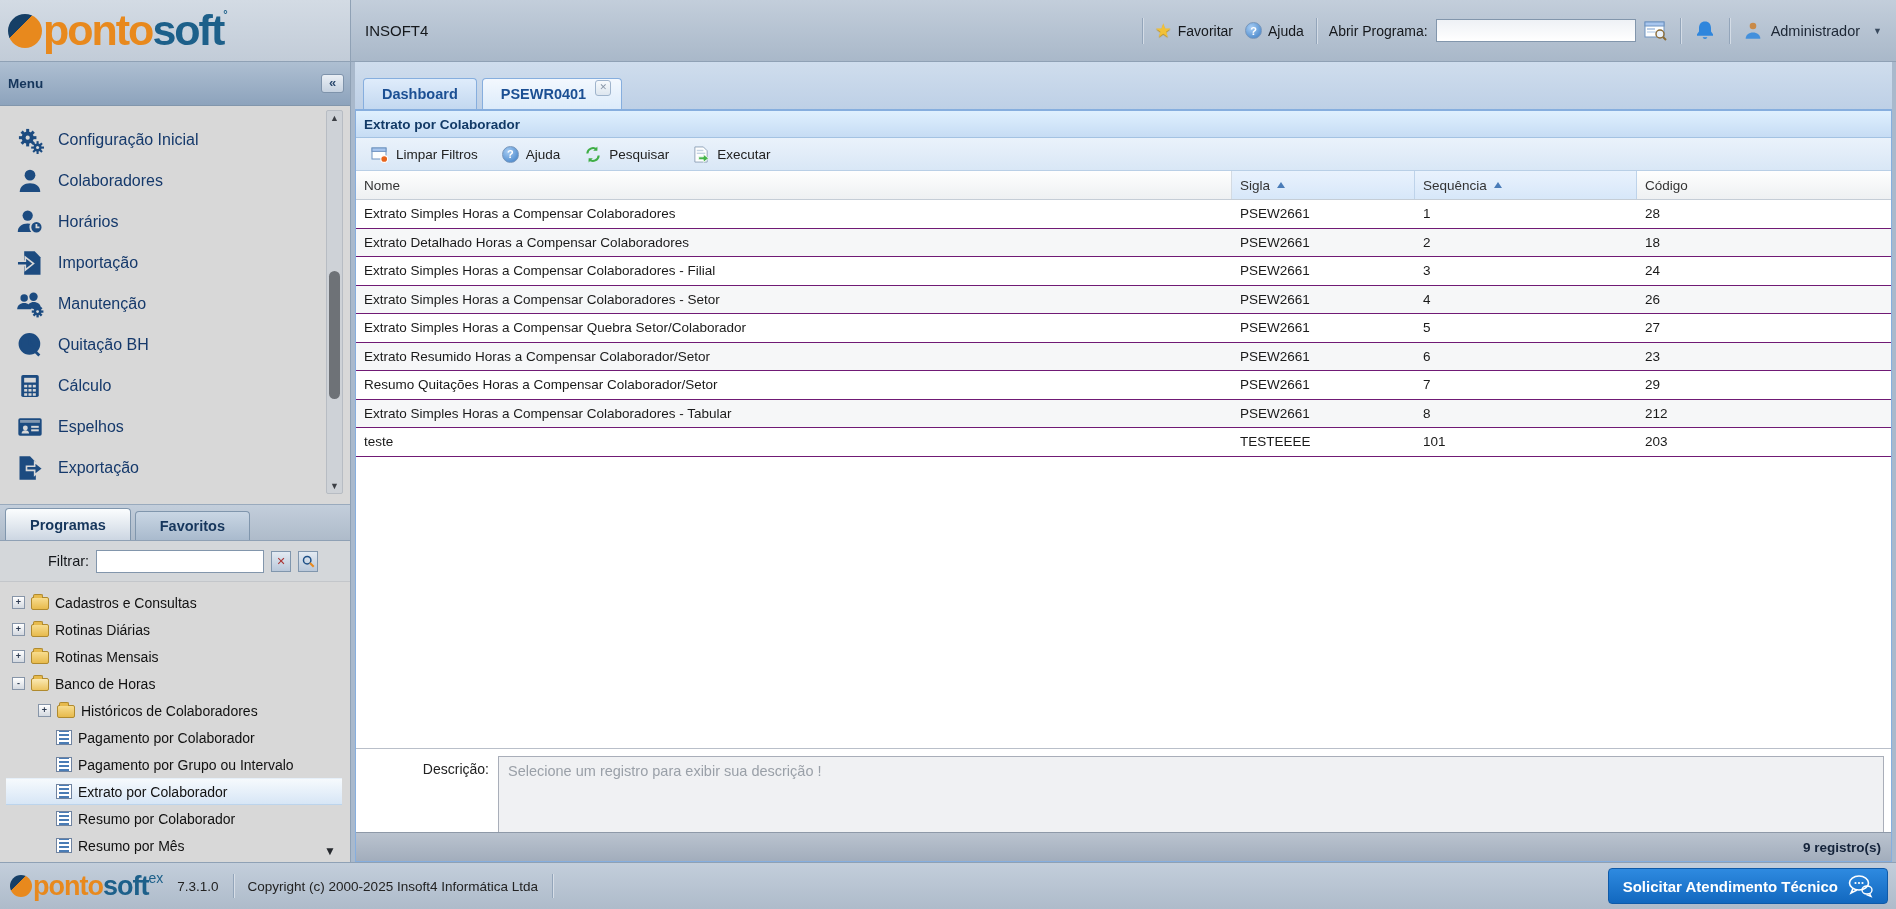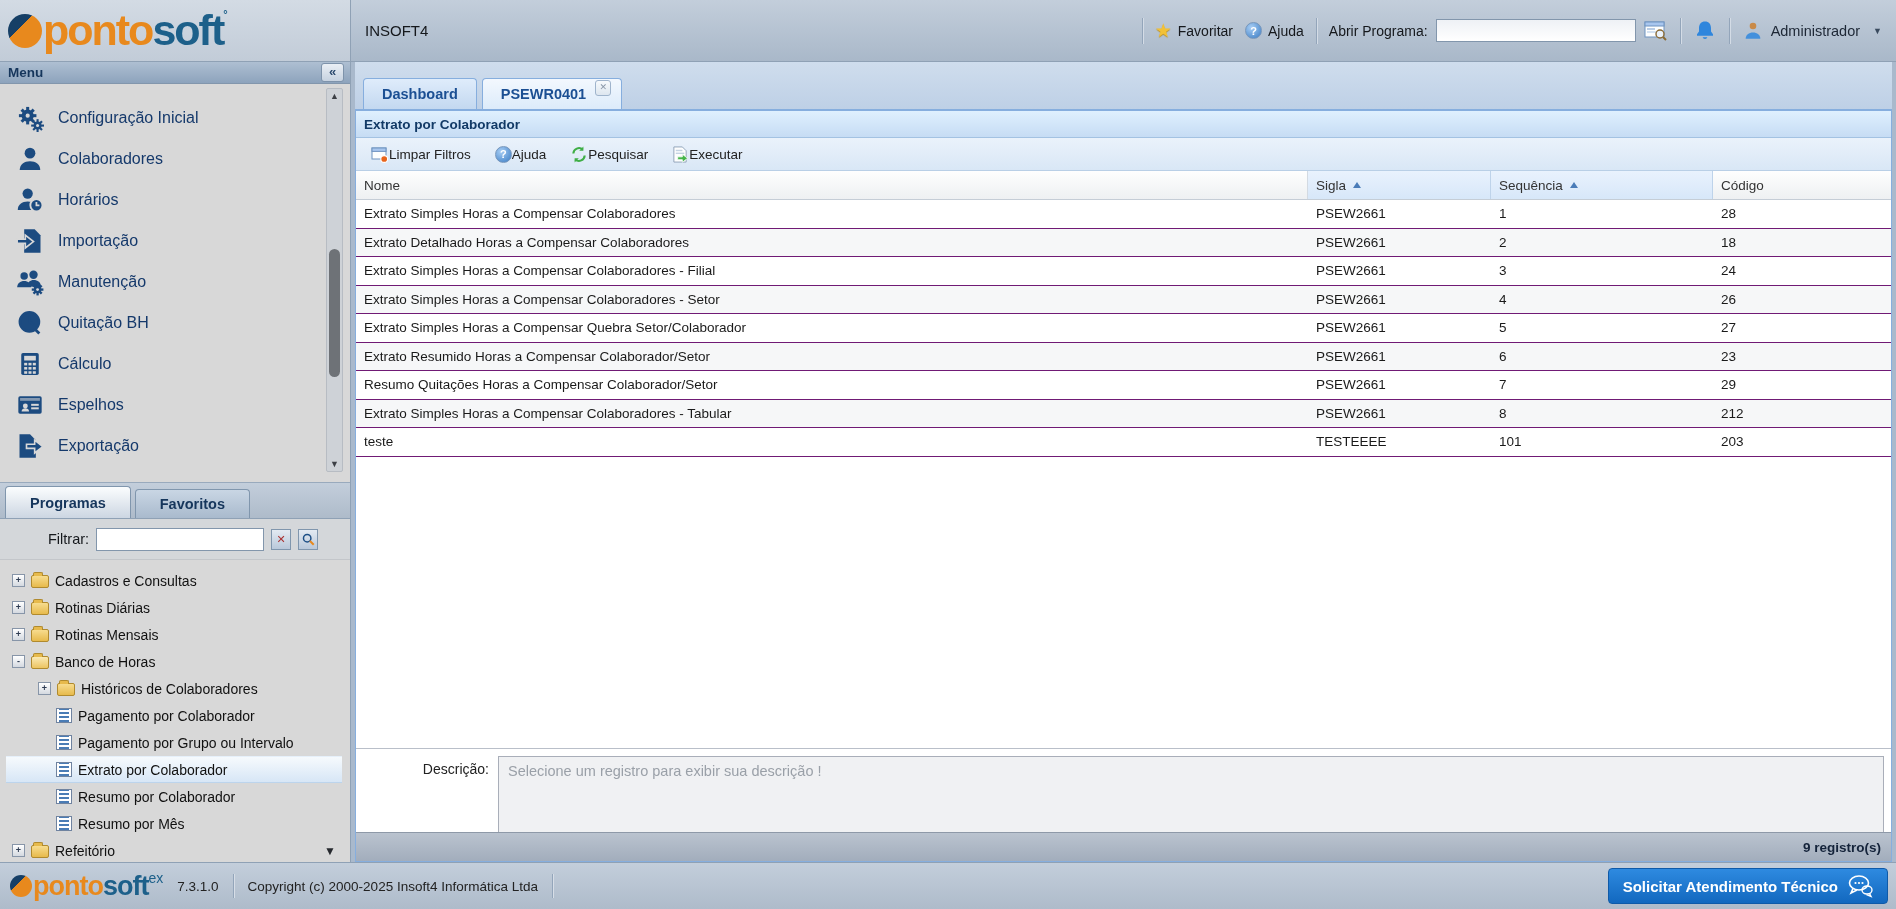--- a/index.html
+++ b/index.html
@@ -24,21 +24,21 @@
   .open-program { display:flex; align-items:center; gap:8px; }
   .open-program-label { font-size:14px; color:#15181c; }
   .open-program-input { width:200px; height:23px; border:1px solid #8296ac; background:linear-gradient(#eef1f5,#ffffff); outline:none; padding:0 4px; font-size:13px; }
   .icon-btn { display:flex; align-items:center; justify-content:center; cursor:pointer; }
   .user-chip { display:flex; align-items:center; gap:7px; font-size:14.5px; color:#1d2735; cursor:pointer; }
   .caret-down { font-size:9px; color:#394a5e; margin-left:6px; }
 
   
   .middle { display:flex; height:800px; }
   .sidebar { width:351px; background:#d8d8d8; border-right:1px solid #8fa1b5; display:flex; flex-direction:column; }
-  .menu-header { height:22px; background:linear-gradient(#aebfd2,#8da3bc); border-bottom:1px solid #8296ac; display:flex; align-items:center; padding:0 6px 0 8px; }
+  .menu-header { height:44px; background:linear-gradient(#aebfd2,#8da3bc); border-bottom:1px solid #8296ac; display:flex; align-items:center; padding:0 6px 0 8px; }
   .menu-title { font-weight:bold; color:#16365c; font-size:13.5px; }
   .collapse-btn { margin-left:auto; width:23px; height:19px; background:linear-gradient(#eaeff5,#c6d2e0); border:1px solid #7e93ab; border-radius:3px; color:#2c4a6e; font-weight:bold; text-align:center; line-height:16px; font-size:13px; cursor:pointer; }
 
   .menu-items { height:398px; position:relative; padding:13px 0 0 15px; }
   .menu-item { height:41px; display:flex; align-items:center; gap:13px; color:#15396b; font-size:16px; cursor:pointer; width:300px; }
   .menu-ico { width:30px; height:30px; display:flex; align-items:center; justify-content:center; flex:none; }
   .menu-ico svg { width:28px; height:28px; fill:#1c4b80; }
   .menu-scrollbar { position:absolute; right:7px; top:4px; bottom:10px; width:17px; background:#ced2d7; border:1px solid #b7bcc3; border-radius:2px; }
   .sb-arrow { position:absolute; left:0; width:15px; text-align:center; color:#3c3f45; font-size:9px; cursor:pointer; }
   .sb-up { top:2px; } .sb-down { bottom:2px; }
@@ -70,27 +70,27 @@
   
   .main { flex:1; background:#a9b9cc; display:flex; flex-direction:column; padding:0 4px; min-width:0; }
   .tab-strip { height:48px; background:linear-gradient(#cfdded,#bed0e6); border-bottom:1px solid #86aede; display:flex; align-items:flex-end; padding-left:8px; gap:5px; }
   .main-tab { height:31px; padding:0 18px; display:flex; align-items:center; gap:9px; border:1px solid #86aede; border-bottom:none; border-radius:4px 4px 0 0; background:linear-gradient(#dfecfb,#c3d8f0); color:#1b4f93; font-weight:bold; font-size:14.5px; cursor:pointer; }
   .main-tab.active { background:linear-gradient(#f3f8fe,#dcebfa); }
   .tab-close { width:16px; height:16px; border:1px solid #9fb4cc; border-radius:3px; background:linear-gradient(#f7fafc,#dde6ef); color:#8a97a8; font-size:9px; line-height:13px; text-align:center; margin-top:-12px; margin-right:-8px; cursor:pointer; }
 
   .panel { flex:1; border:1px solid #86aede; background:#fff; display:flex; flex-direction:column; min-height:0; }
   .panel-header { height:27px; flex:none; background:linear-gradient(#dff0fe,#c6dcf4); border-bottom:1px solid #a3c2e2; display:flex; align-items:center; padding-left:8px; font-weight:bold; color:#123a66; font-size:13.5px; }
   .toolbar { height:33px; flex:none; background:linear-gradient(#eaf2fb,#d9e7f6); border-bottom:1px solid #b9cfe6; display:flex; align-items:center; padding-left:6px; gap:6px; }
-  .tb-btn { display:flex; align-items:center; padding:3px 9px; border-radius:3px; color:#222; font-size:13.5px; cursor:pointer; }
+  .tb-btn { display:flex; align-items:center; gap:7px; padding:3px 9px; border-radius:3px; color:#222; font-size:13.5px; cursor:pointer; }
 
   .grid-header { display:flex; height:29px; flex:none; background:linear-gradient(#fefefe,#eef0f2); border-bottom:1px solid #c5cdd6; font-size:13.5px; color:#333; }
   .gh-cell { display:flex; align-items:center; padding-left:8px; border-right:1px solid #d3dae2; gap:7px; cursor:pointer; }
   .gh-cell.sorted { background:linear-gradient(#e9f2fd,#d7e7f9); border-right:1px solid #bed3ea; }
   .sort-arrow { width:0; height:0; border-left:4.5px solid transparent; border-right:4.5px solid transparent; border-bottom:6px solid #4a7cb8; }
-  .col-nome { flex:1; } .col-sigla { width:183px; flex:none; } .col-seq { width:222px; flex:none; } .col-cod { width:178px; flex:none; border-right:none; }
+  .col-nome { flex:1; } .col-sigla { width:183px; flex:none; } .col-seq { width:222px; flex:none; } .col-cod { width:254px; flex:none; border-right:none; }
 
   .grid-rows { flex:none; }
   .grid-row { display:flex; height:28.5px; border-bottom:1px solid #701a75; font-size:13.5px; color:#1a1a1a; background:#fff; cursor:pointer; }
   .grid-row:nth-child(even) { background:#f6f7f8; }
   .gr-cell { display:flex; align-items:center; padding-left:8px; }
   .grid-empty { flex:1; background:#fff; }
 
   .desc-section { height:84px; flex:none; border-top:1px solid #b9bfc9; background:#fff; display:flex; padding-top:7px; }
   .desc-label { width:142px; flex:none; text-align:right; padding-right:9px; font-size:14px; color:#222; padding-top:5px; }
   .desc-textarea { flex:1; margin-right:7px; height:88px; background:#f0f1f3; border:1px solid #a9aeb9; resize:none; font-size:14.5px; color:#555; padding:6px 9px; font-family:inherit; outline:none; }

